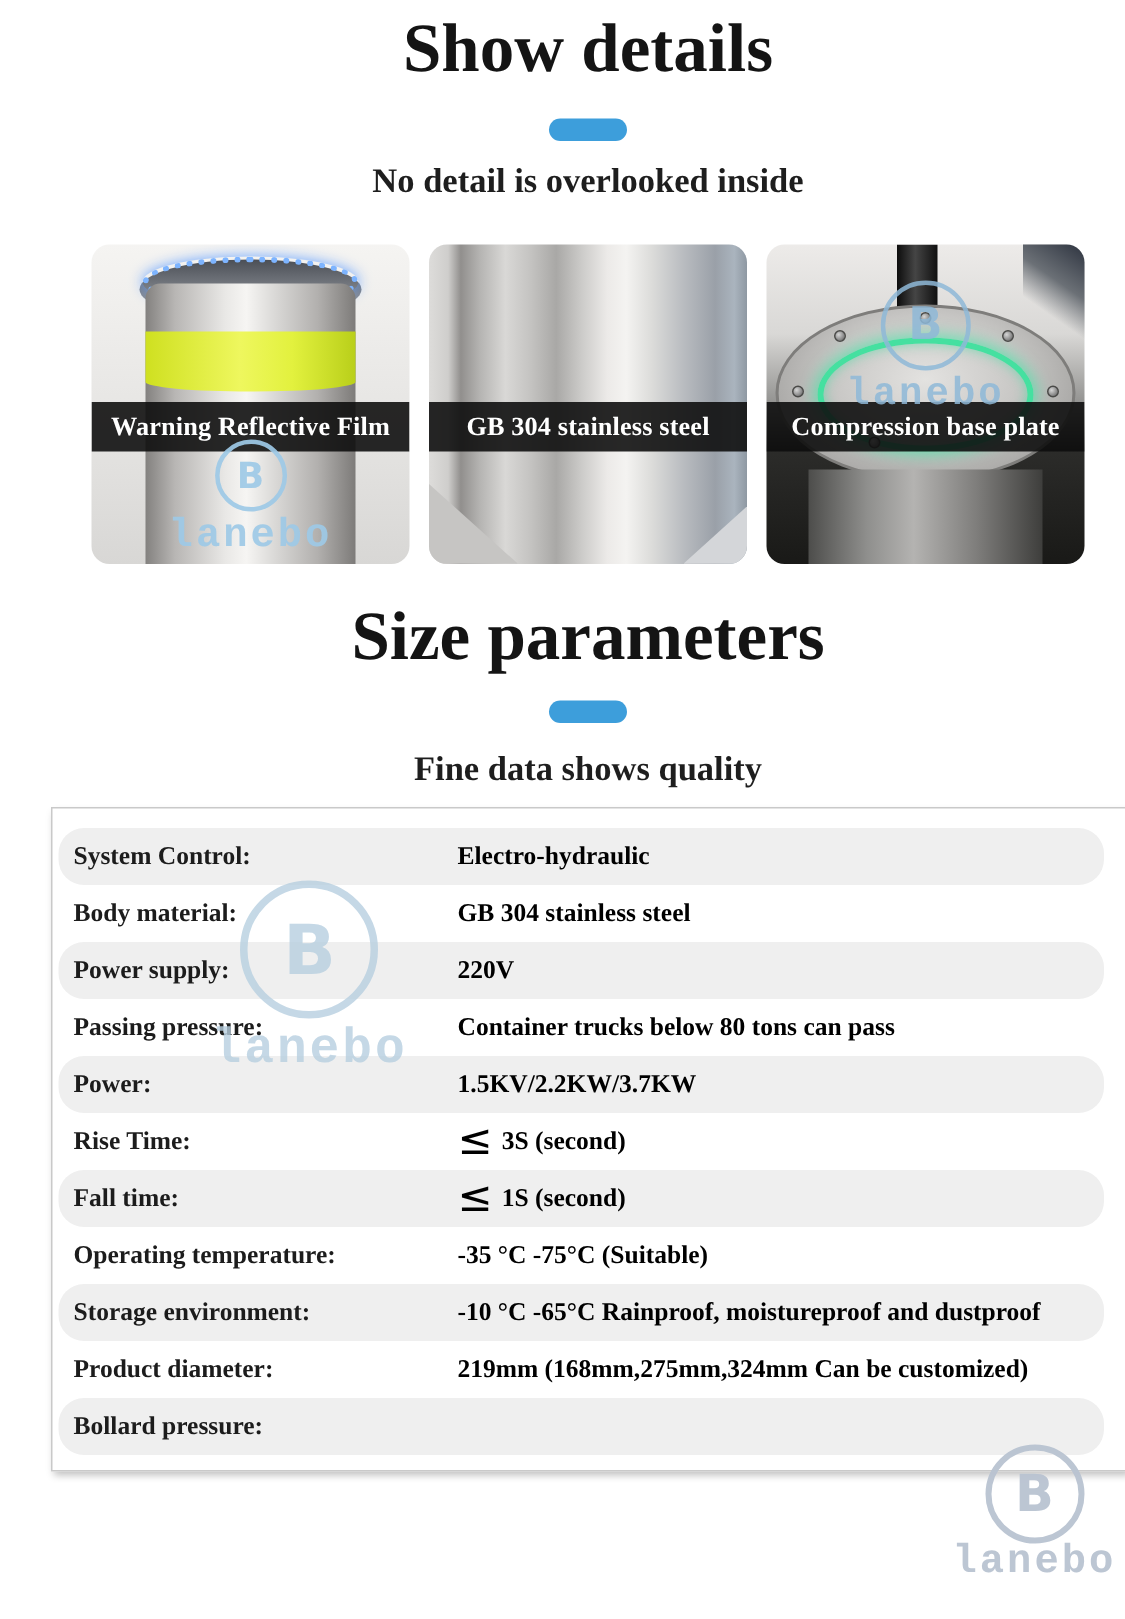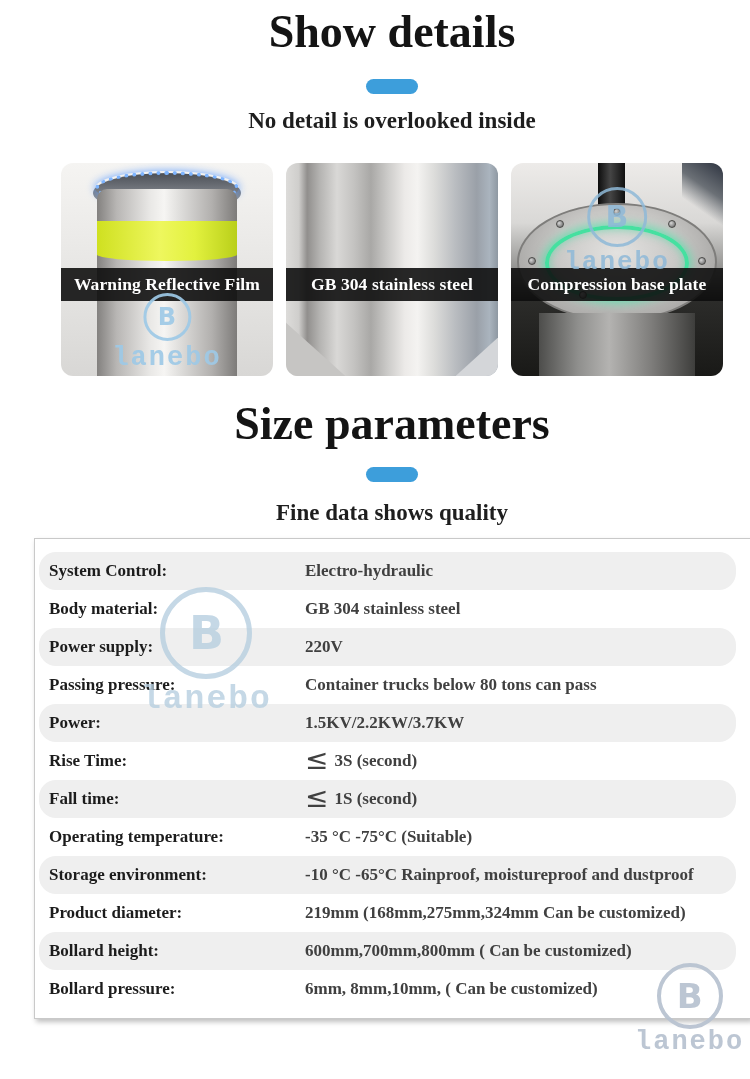--- a/index.html
+++ b/index.html
@@ -132,21 +132,21 @@
   .spec-row {
     display:flex; align-items:center; height:38px; padding-left:10px;border-radius:17px;
   }
   .spec-rows .spec-row:nth-child(odd) { background:#efefef; }
   .spec-label {
     width:256px; flex:0 0 256px;
     font:700 17px/1 "Liberation Serif", serif; color:#1c1c1c;
   }
   .spec-value {
     display:flex; align-items:center; white-space:nowrap;
-    font:700 17px/1 "Liberation Serif", serif; color:#404040;
+    font:700 17px/1 "Liberation Serif", serif; color:#000000;
   }
   .sym {
     font:400 28px/1 "DejaVu Sans", sans-serif; font-style:normal;
     margin-right:6px; position:relative; top:-1px;
   }
 </style>
 </head>
 <body>
 
 <div class="page">
@@ -247,26 +247,21 @@
       </div>
       <div class="spec-row">
         <span class="spec-label">Storage environment:</span>
         <span class="spec-value">-10 °C -65°C  Rainproof, moistureproof and dustproof</span>
       </div>
       <div class="spec-row">
         <span class="spec-label">Product diameter:</span>
         <span class="spec-value">219mm (168mm,275mm,324mm Can be customized)</span>
       </div>
       <div class="spec-row">
-        <span class="spec-label">Bollard height:</span>
-        <span class="spec-value">600mm,700mm,800mm ( Can be customized)</span>
-      </div>
-      <div class="spec-row">
         <span class="spec-label">Bollard pressure:</span>
-        <span class="spec-value">6mm, 8mm,10mm, ( Can be customized)</span>
       </div>
 
     </div>
 
     <div class="wm wm-mid">
       <span class="wm-circle">
           <i class="wm-b">B</i>
         </span>
       <span class="wm-text">Lanebo</span>
     </div>

